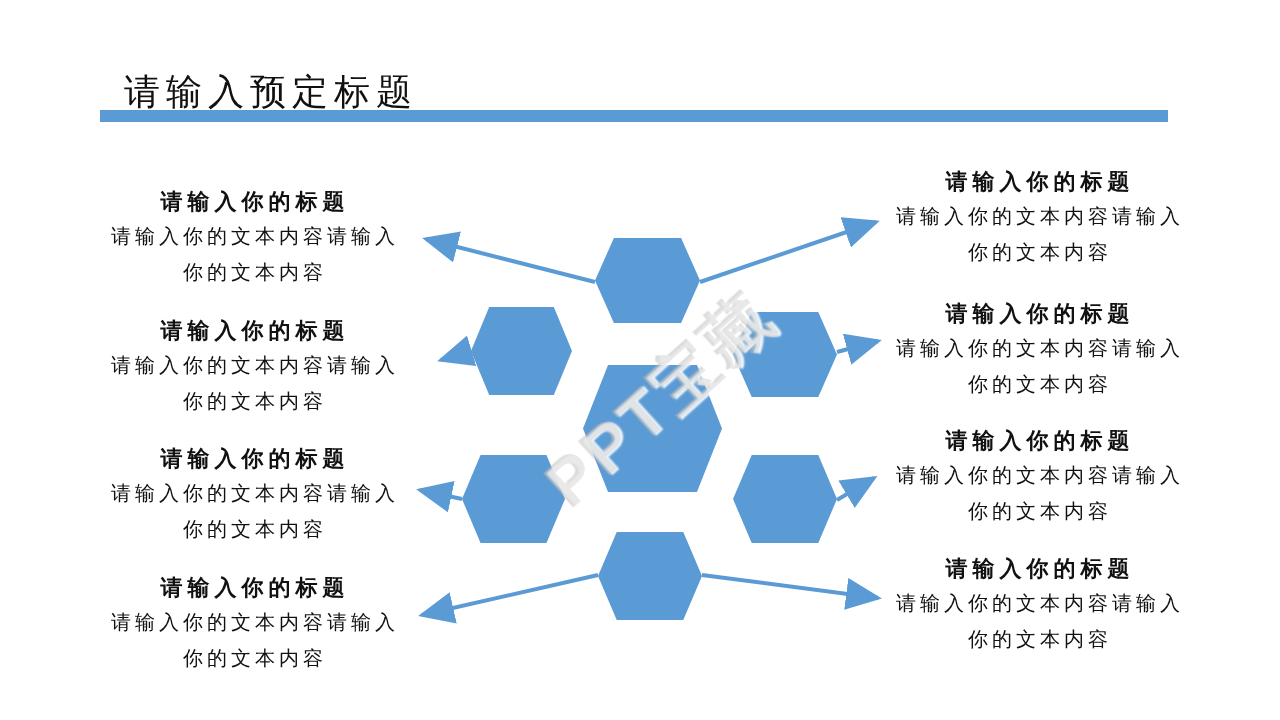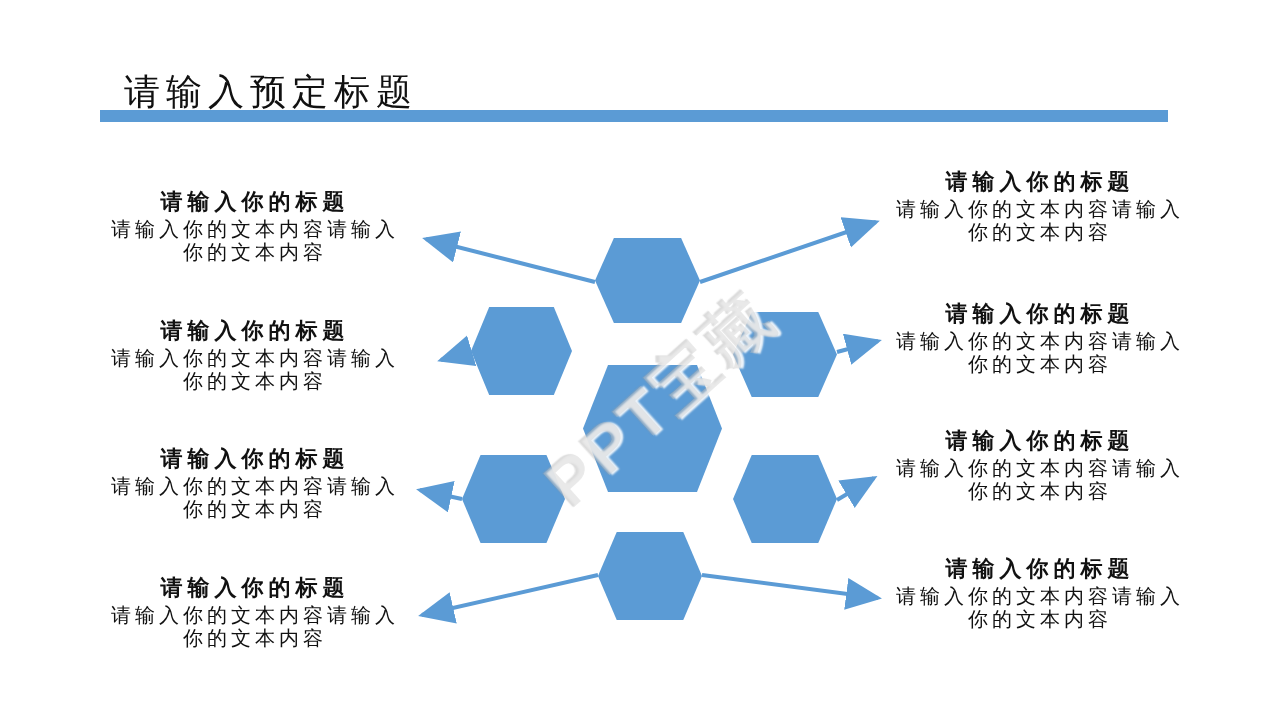--- a/index.html
+++ b/index.html
@@ -51,21 +51,21 @@
     font-size:22px;
     font-weight:bold;
     letter-spacing:5px;
     line-height:28px;
     margin-bottom:2px;
     white-space:nowrap;
   }
   .text-block .tb-body{
     font-size:20px;
     letter-spacing:4px;
-    line-height:23px;
+    line-height:36px;
     text-align:center;
   }
   .blk-l1{left:100px;top:188px;}
   .blk-l2{left:100px;top:317px;}
   .blk-l3{left:100px;top:445px;}
   .blk-l4{left:100px;top:574px;}
   .blk-r1{left:885px;top:168px;}
   .blk-r2{left:885px;top:300px;}
   .blk-r3{left:885px;top:427px;}
   .blk-r4{left:885px;top:555px;}

